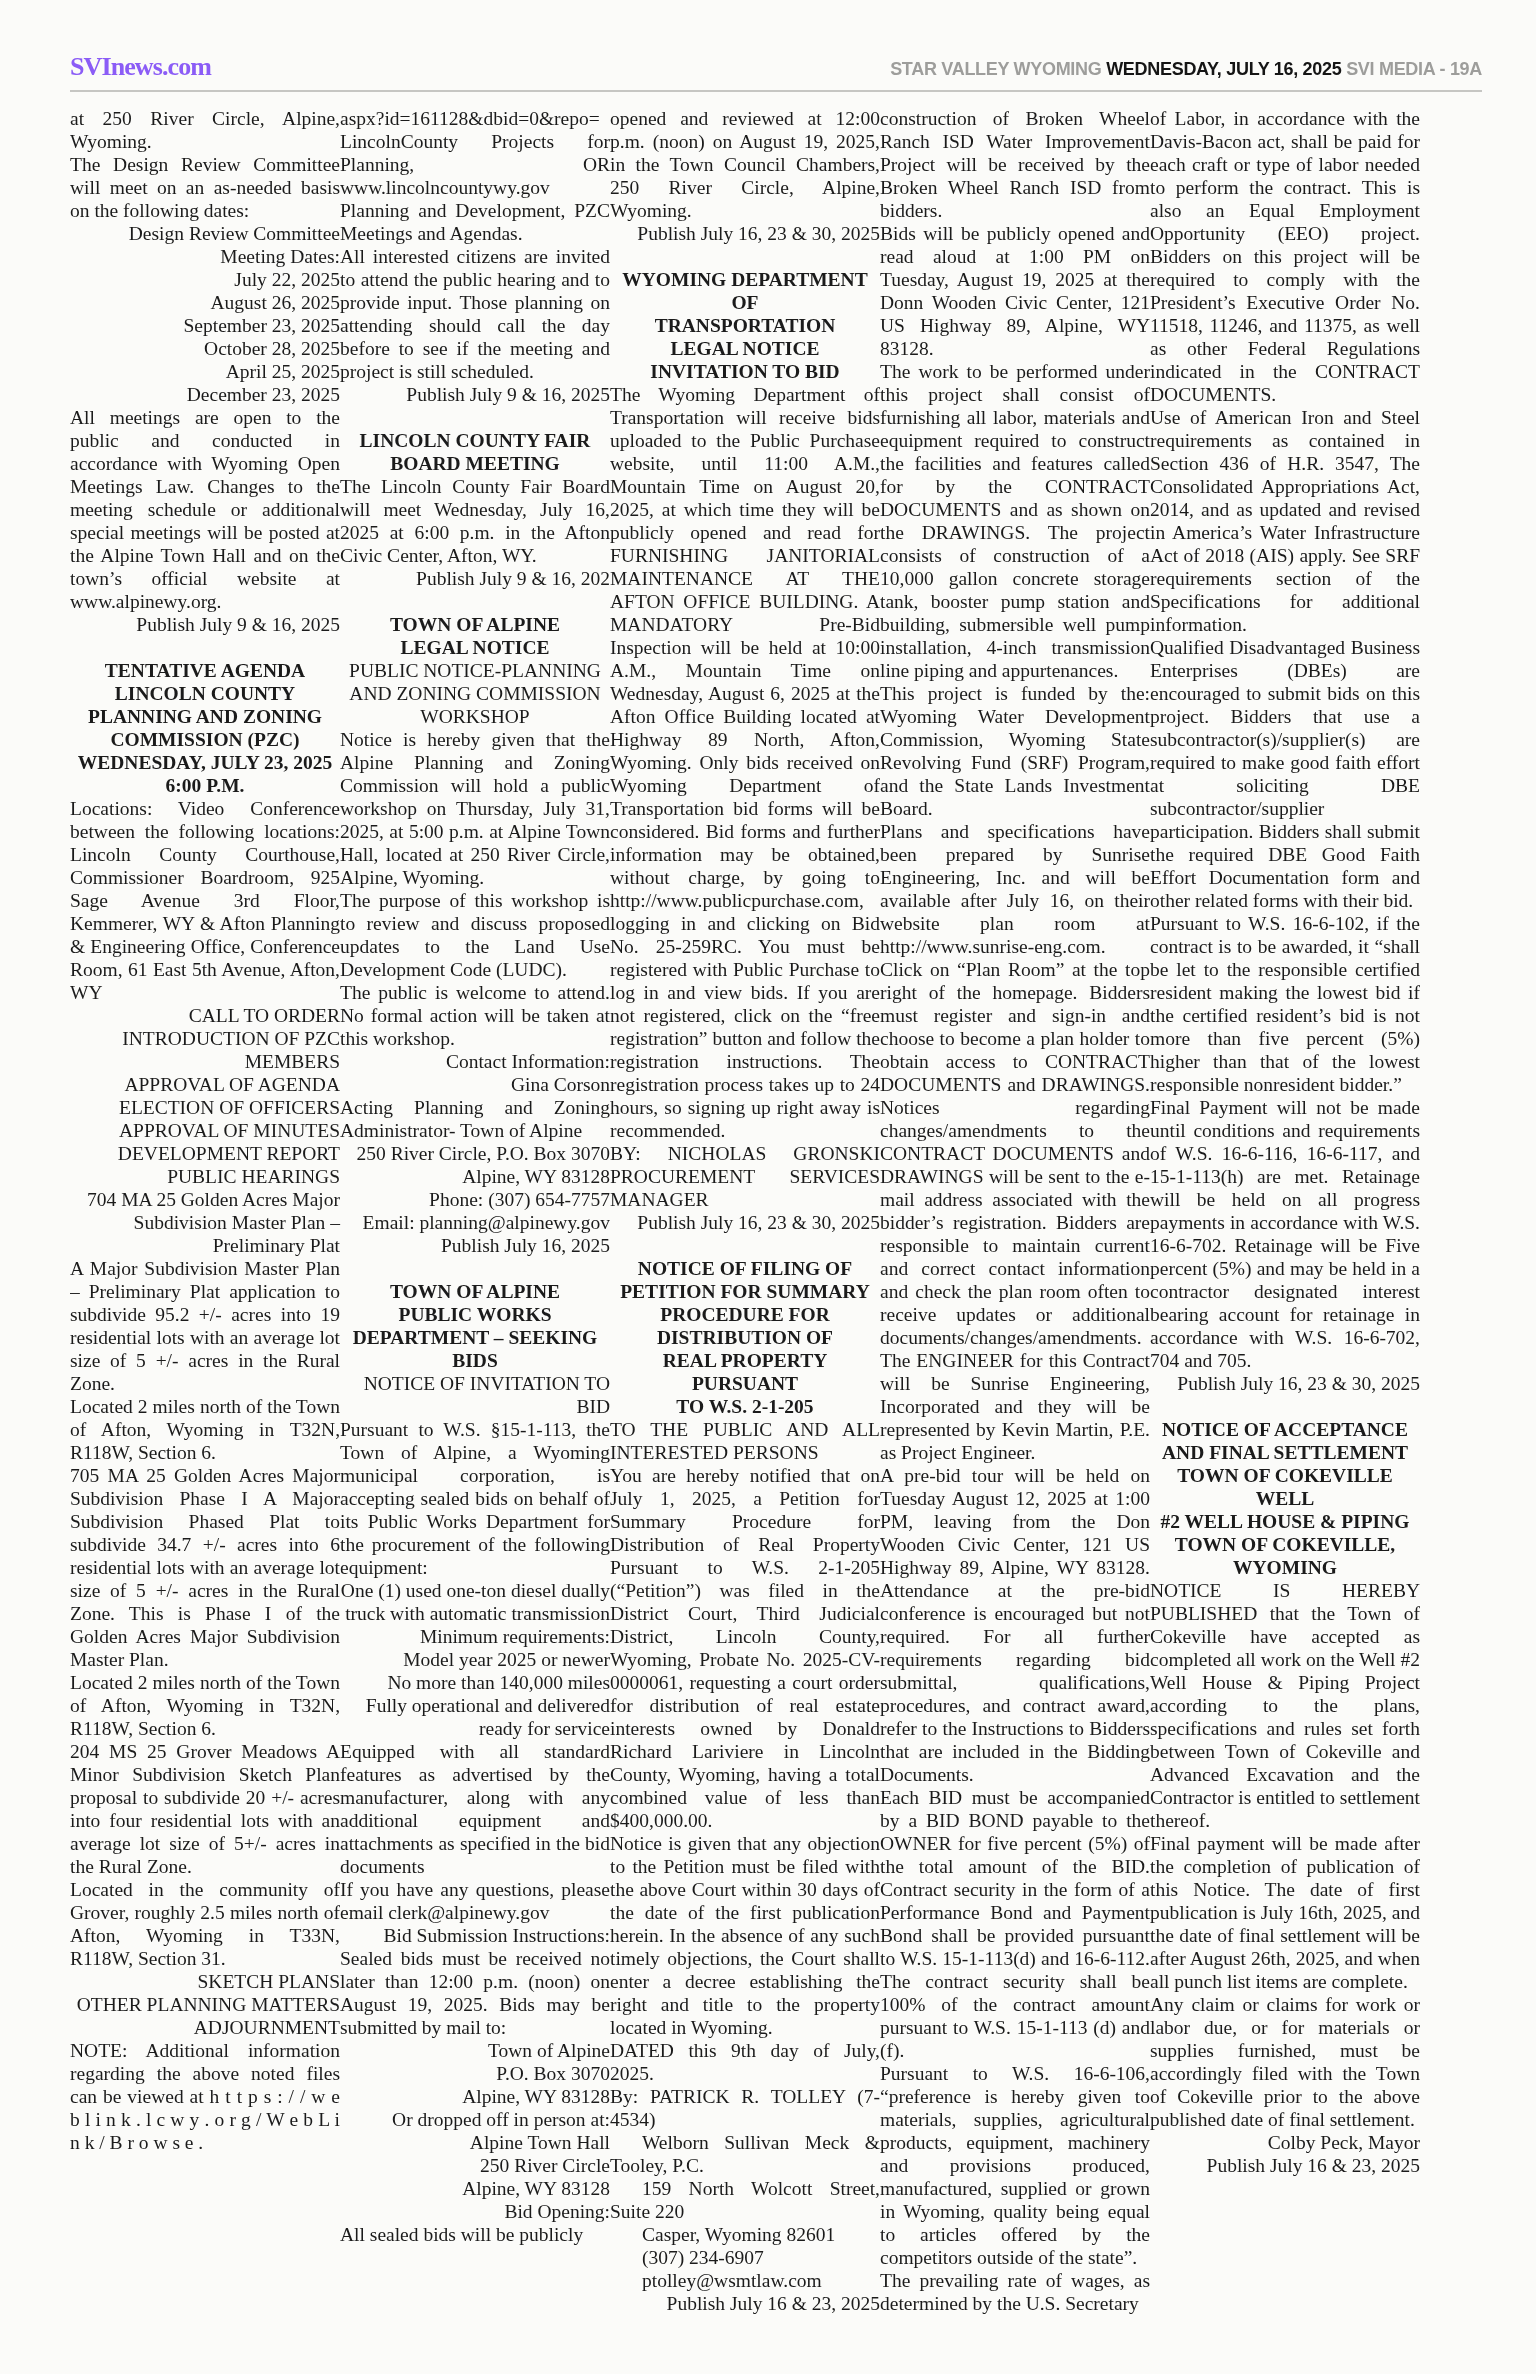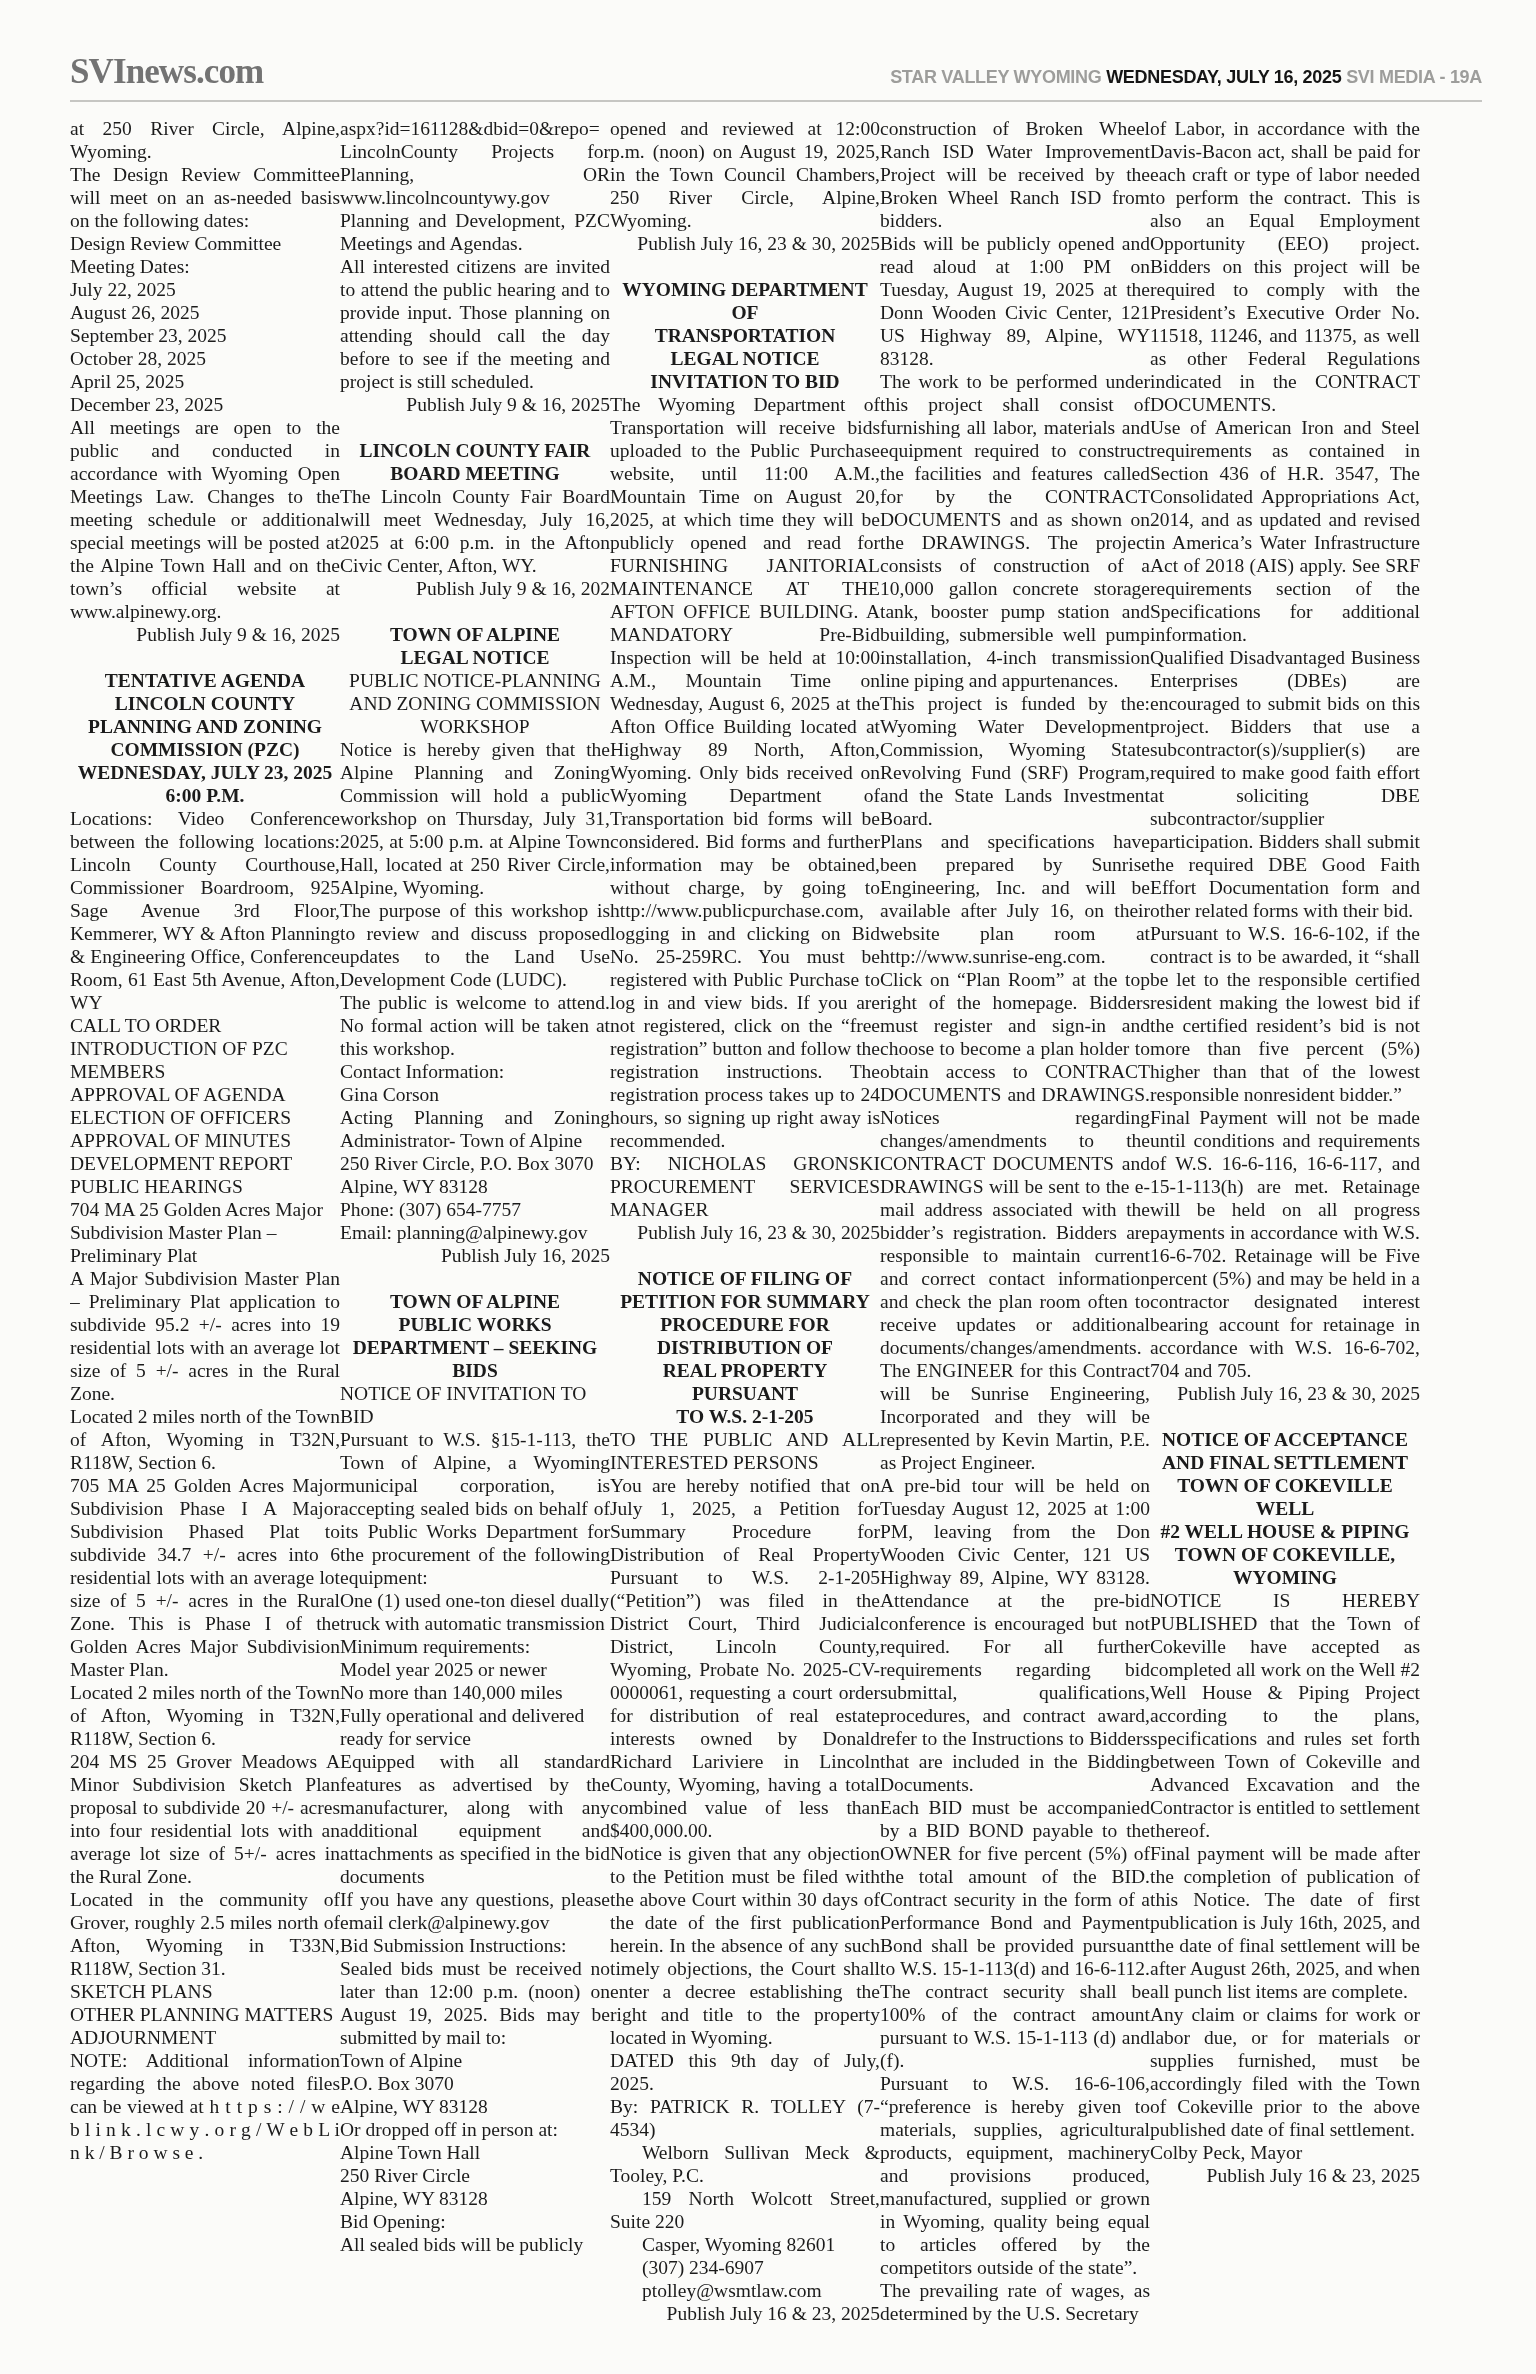--- a/index.html
+++ b/index.html
@@ -7,42 +7,42 @@
     width: 1536px; height: 2375px;
     background: #fbfbf9;
     font-family: "Liberation Serif", serif;
     color: #1b1b1b;
     overflow: hidden;
   }
   .page { box-sizing: border-box; width: 1536px; height: 2375px; padding: 52px 54px 0 70px; }
   .hdr { display: flex; justify-content: space-between; align-items: baseline; }
   .masthead {
     font-family: "Liberation Serif", serif;
-    font-weight: bold; font-size: 35px; letter-spacing: -0.9px; color: #737373;
+    font-weight: bold; font-size: 26px; letter-spacing: -0.9px; color: #8b5cf6;
   }
   .dateline {
     font-family: "Liberation Sans", sans-serif;
     font-size: 18px; font-weight: bold; letter-spacing: -0.3px;
     white-space: nowrap;
   }
   .dl-loc, .dl-media { color: #9d9d9b; }
   .dl-date { color: #151515; }
   .rule { border: none; border-top: 2.8px solid #c6c6c3; margin: 8.3px 0 0 0; }
   .cols {
     display: flex; gap: 0; margin-top: 15px;
     height: 2249px; overflow: hidden;
   }
   .col {
     flex: 0 0 270px; width: 270px;
     font-size: 19.5px; line-height: 23px;
     overflow-wrap: anywhere;
   }
   .blk { margin: 0; }
   .b-p   { text-align: justify; }
-  .b-l   { text-align: left; }
+  .b-l   { text-align: right; }
   .b-h   { font-weight: bold; text-align: center; white-space: pre-line; margin-top: 23px; }
   .b-sub { text-align: center; white-space: pre-line; }
   .b-pub { font-weight: normal; text-align: right; }
   .b-ind { text-align: justify; text-indent: 32px; }
 </style>
 </head>
 <body>
 
 <div class="page">
   <div class="hdr">

